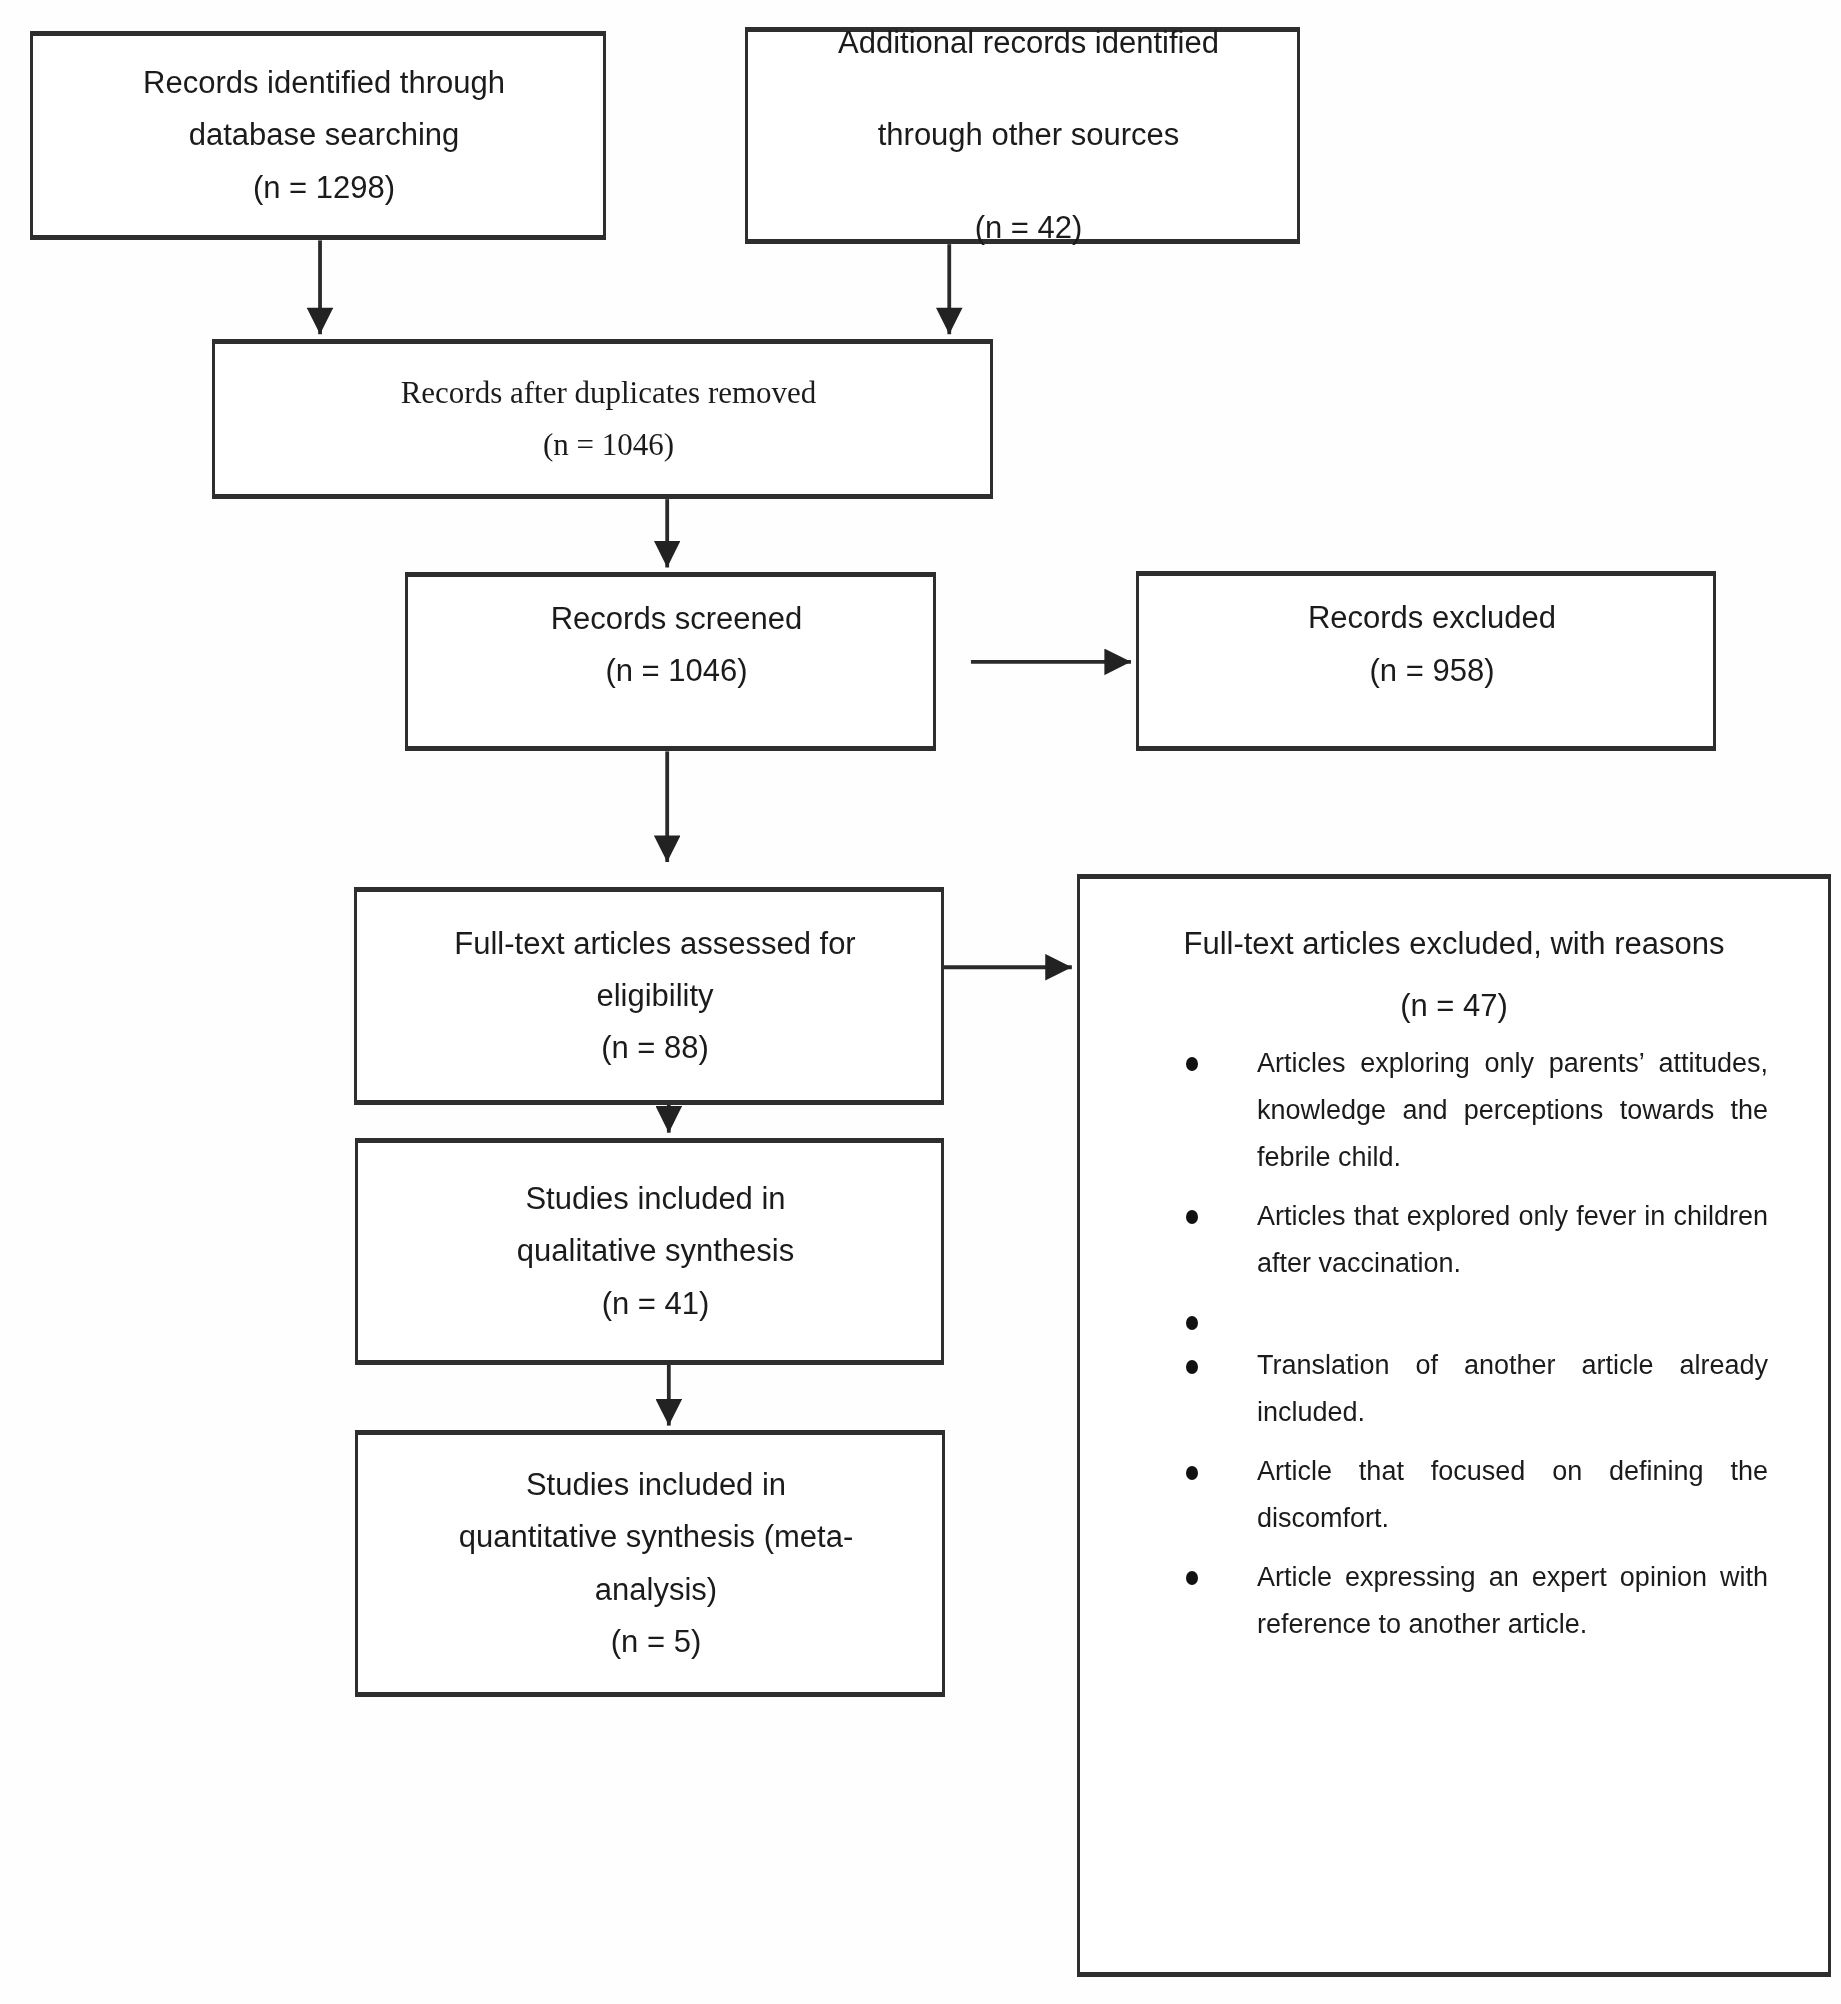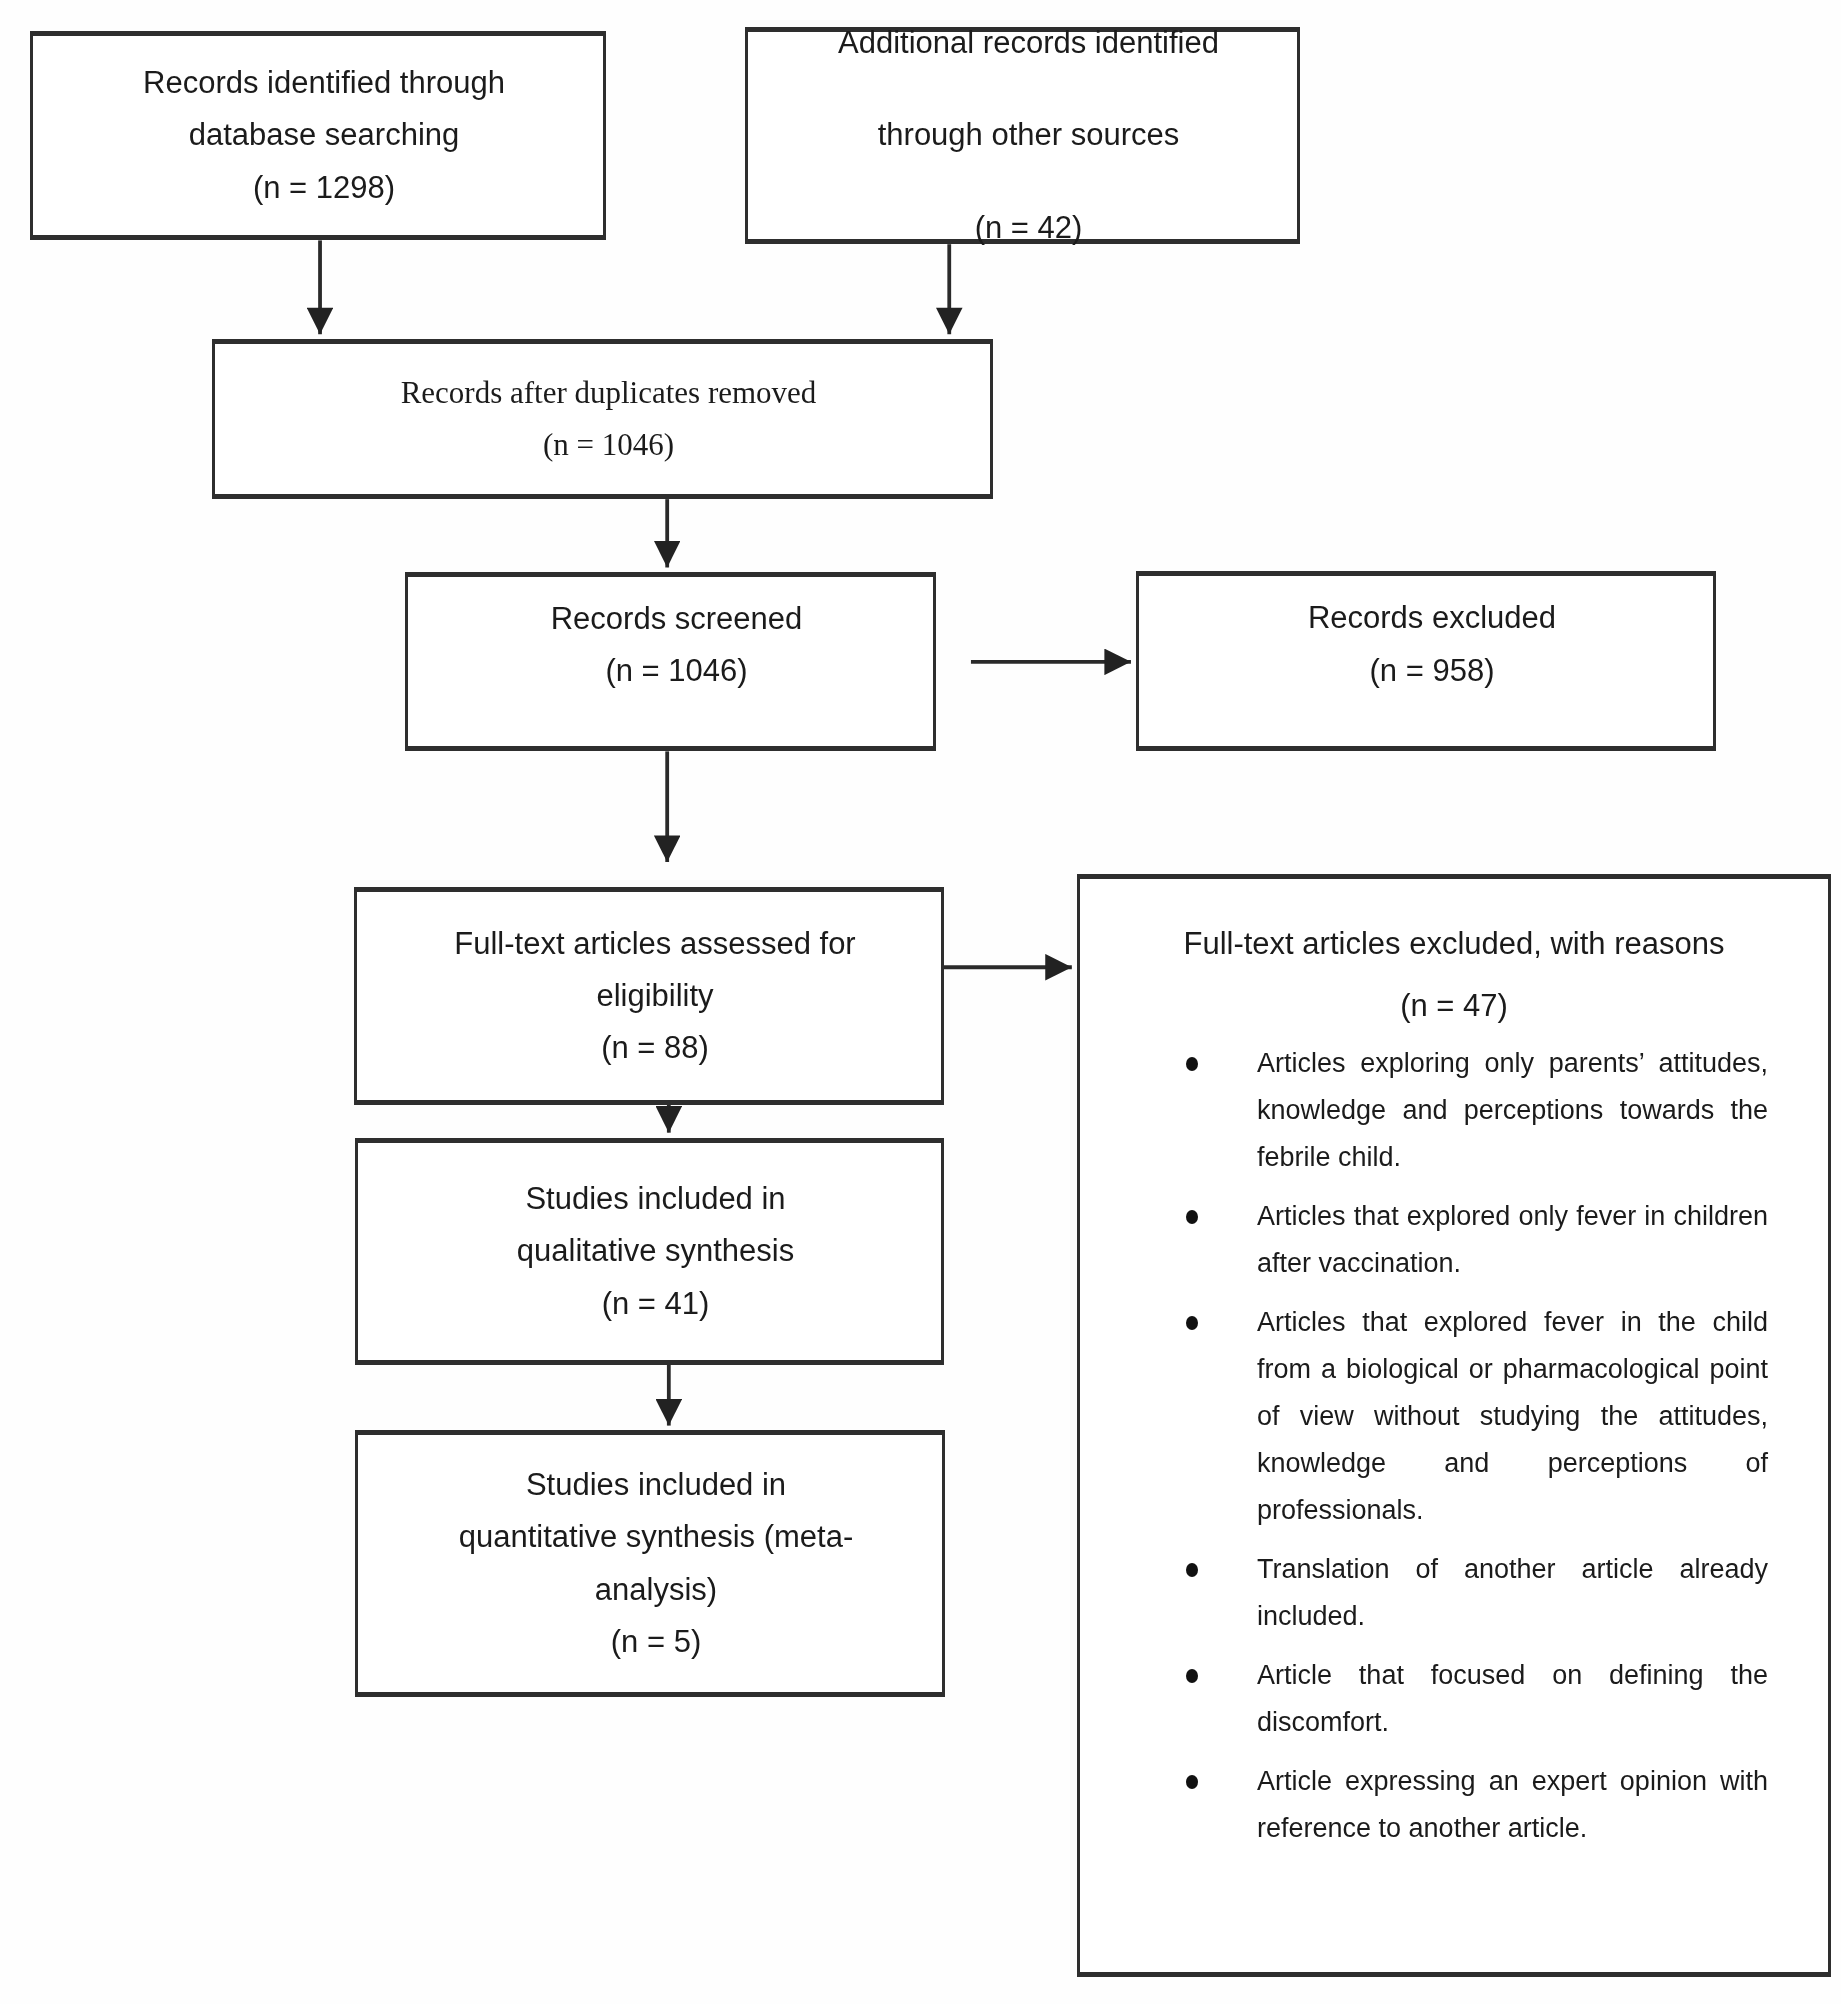--- a/index.html
+++ b/index.html
@@ -113,21 +113,20 @@
       <li>
         <span class="dot"></span>
         <span class="btext">Articles exploring only parents’ attitudes, knowledge and perceptions towards the febrile child.</span>
       </li>
       <li>
         <span class="dot"></span>
         <span class="btext">Articles that explored only fever in children after vaccination.</span>
       </li>
       <li>
         <span class="dot"></span>
-        <span class="btext">Articles that explored fever in the child from a biological or pharmacological point of view without studying the attitudes, knowledge and perceptions of professionals.</span>
       </li>
       <li>
         <span class="dot"></span>
         <span class="btext">Translation of another article already included.</span>
       </li>
       <li>
         <span class="dot"></span>
         <span class="btext">Article that focused on defining the discomfort.</span>
       </li>
       <li>

